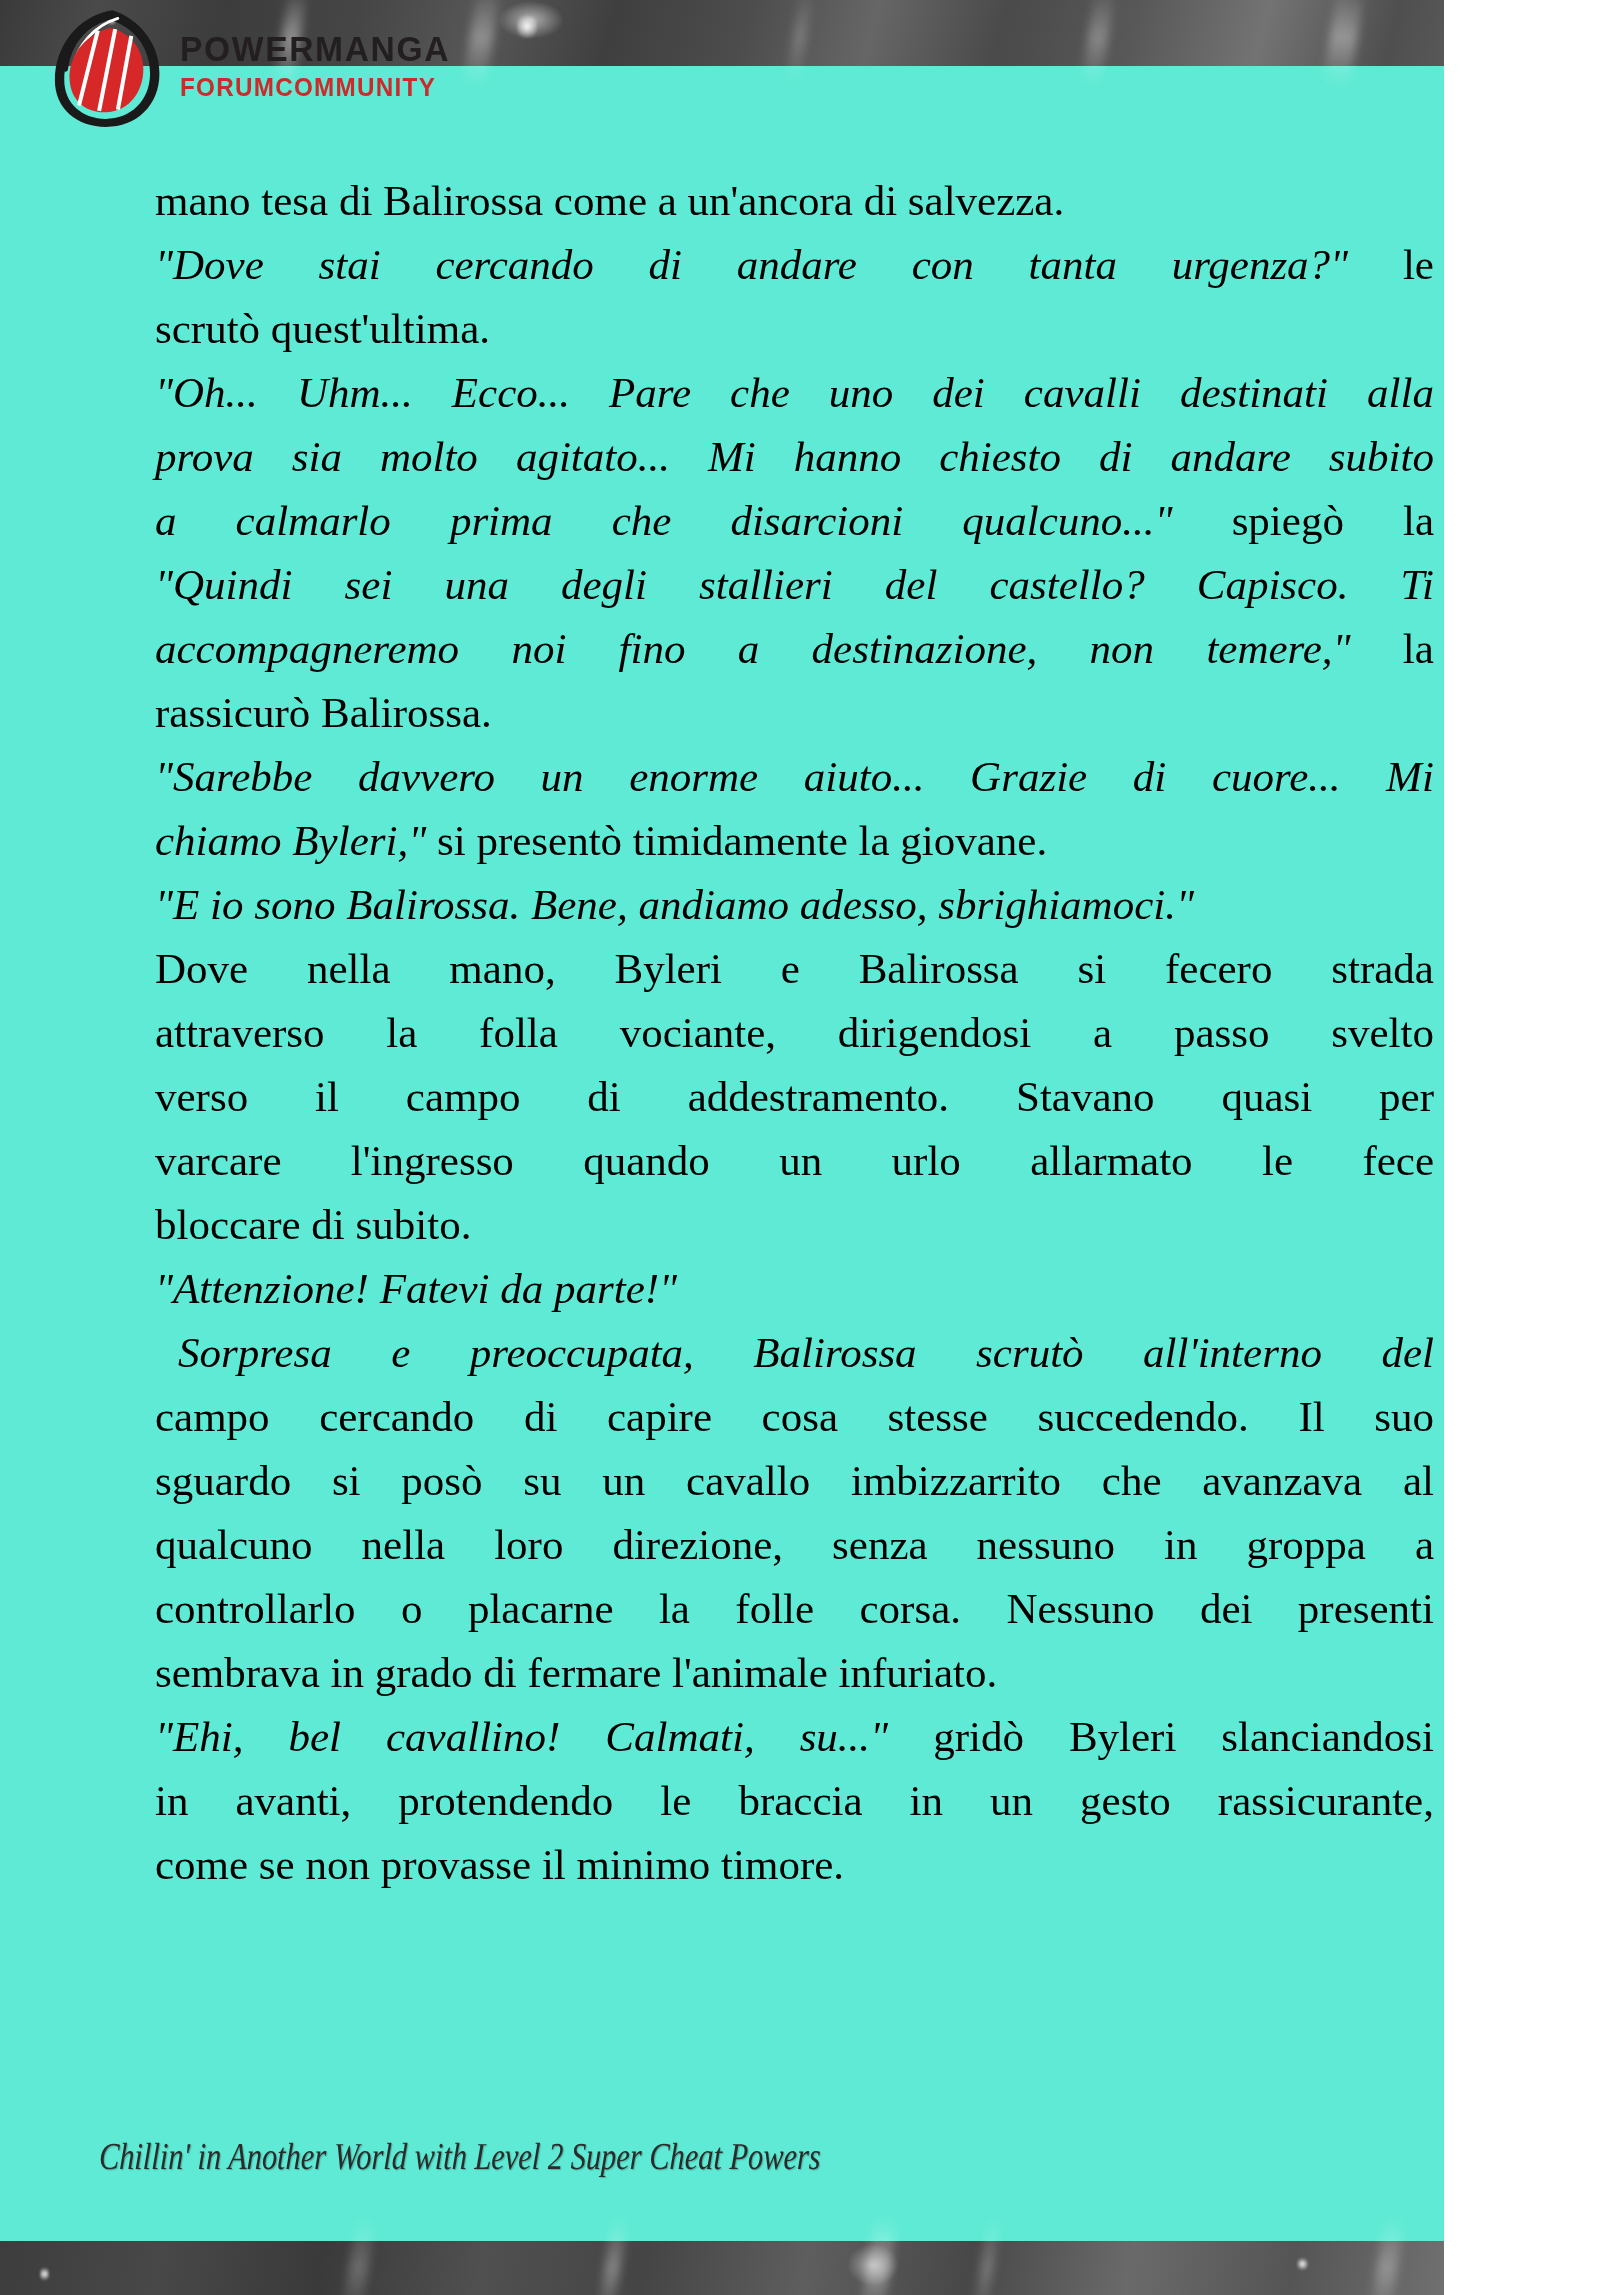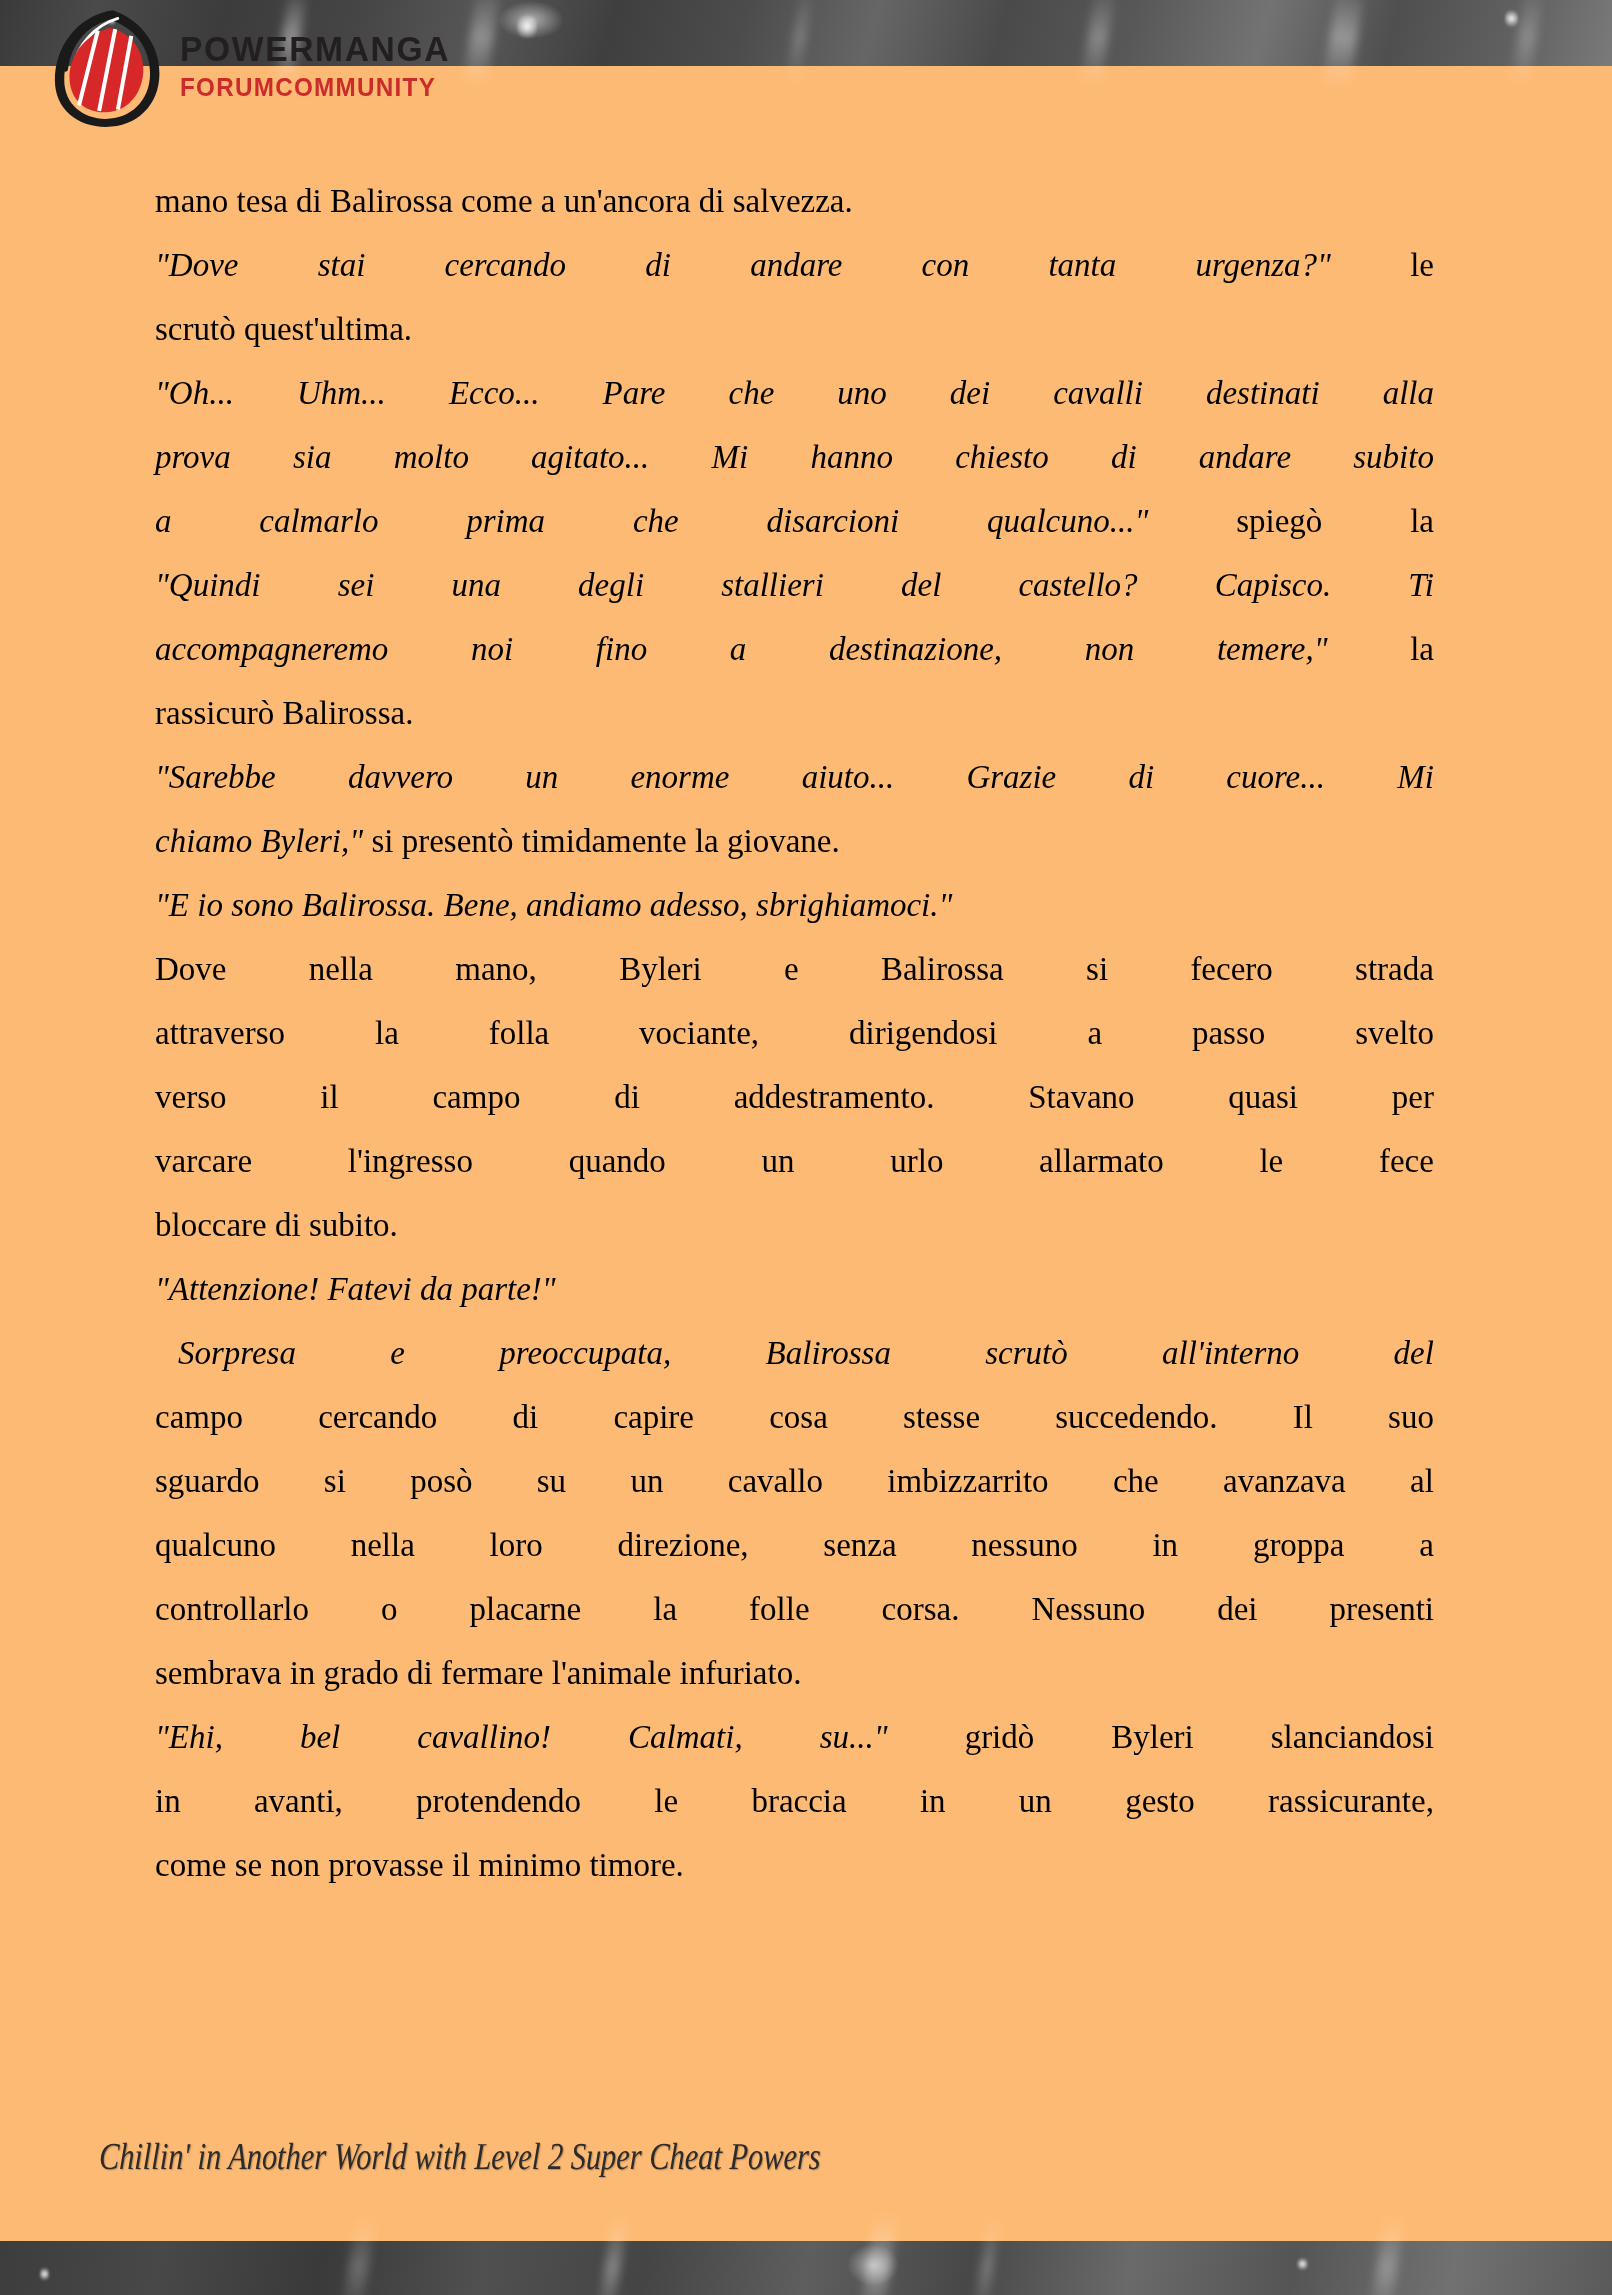--- a/index.html
+++ b/index.html
@@ -4,23 +4,23 @@
 <title>PowerManga ForumCommunity - Novel Page</title>
 <style>
   html, body {
     margin: 0;
     padding: 0;
     background: #ffffff;
   }
 
   .page {
     position: relative;
-    width: 1612px;
+    width: 1444px;
     height: 2295px;
-    background: #fdba74;
+    background: #5eead4;
     overflow: hidden;
     font-family: "Liberation Serif", "DejaVu Serif", serif;
   }
 
   
   .top-banner {
     position: absolute;
     top: 0;
     left: 0;
     width: 1612px;
@@ -126,21 +126,21 @@
   }
 
   
   .content {
     position: absolute;
     left: 155px;
     top: 169px;
     width: 1279px;
   }
   .line {
-    font-size: 33px;
+    font-size: 43px;
     line-height: 64px;
     color: #000000;
     white-space: nowrap;
     letter-spacing: 0px;
   }
   .line.justify {
     display: flex;
     justify-content: space-between;
     white-space: normal;
   }

